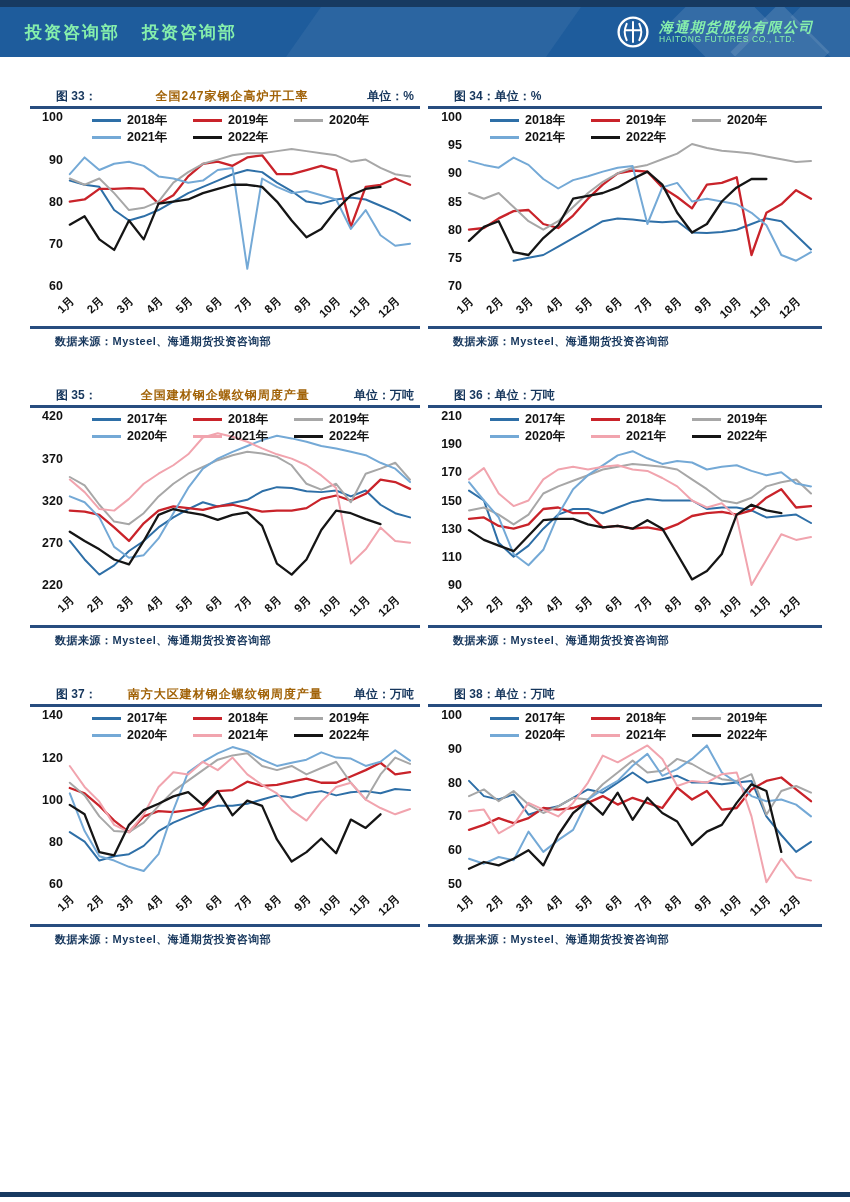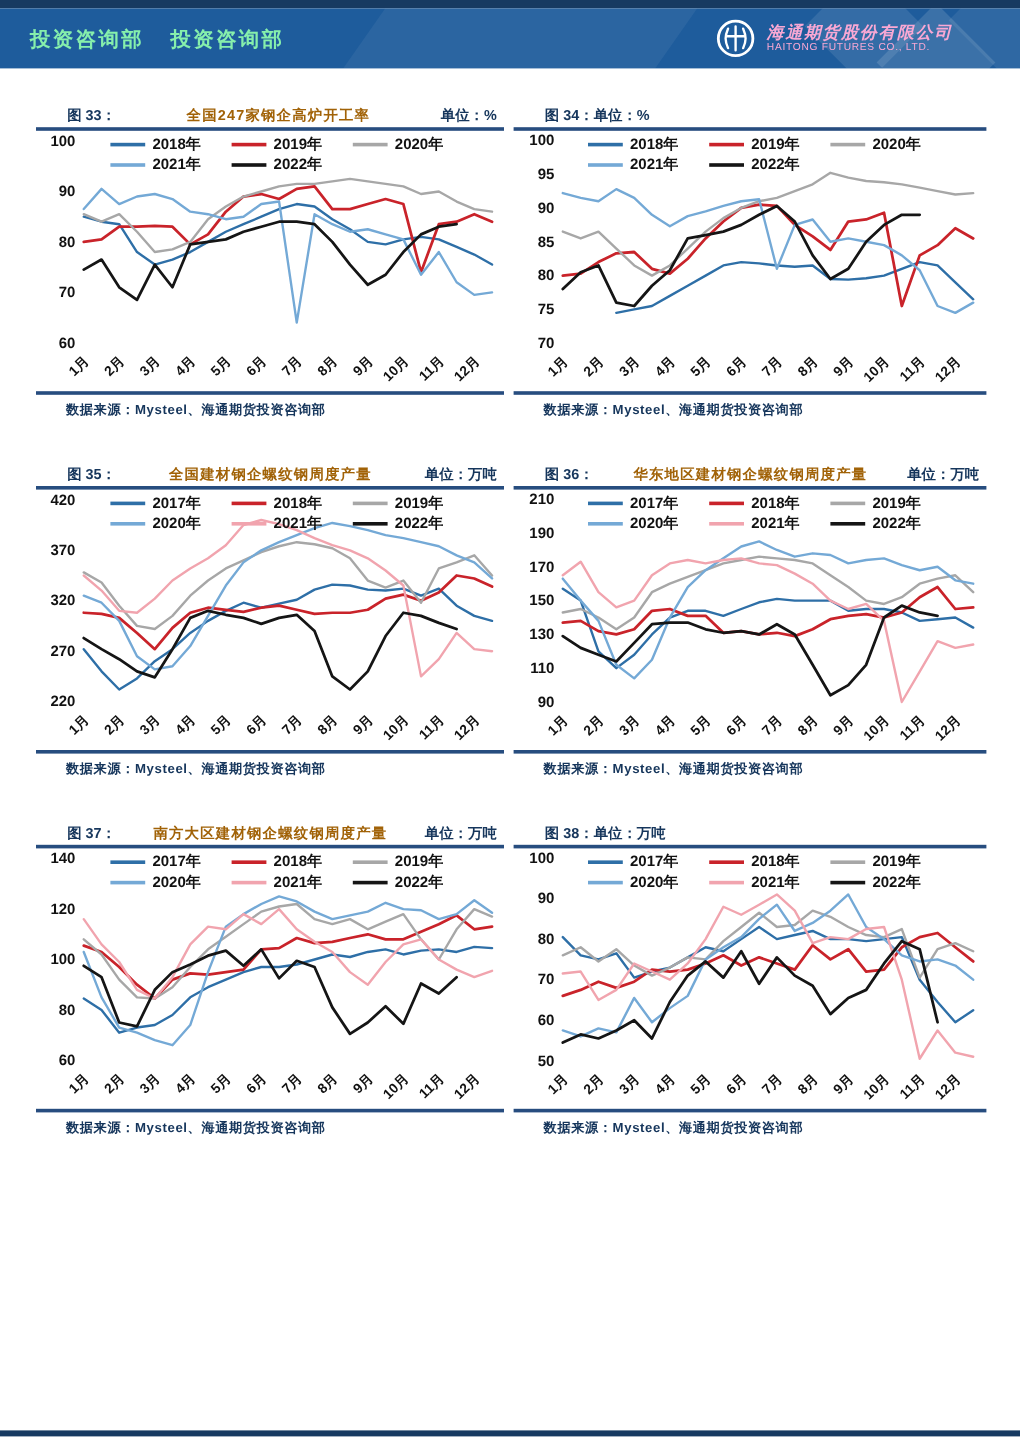--- a/index.html
+++ b/index.html
@@ -19,21 +19,21 @@
   .hdr-deco.d1{width:260px;height:140px;left:300px;top:-40px;transform:skewX(-35deg);}
   .hdr-deco.d2{width:70px;height:70px;right:95px;top:-20px;transform:rotate(45deg);background:rgba(255,255,255,0.10);}
   .hdr-deco.d3{width:70px;height:70px;right:35px;top:10px;transform:rotate(45deg);background:rgba(255,255,255,0.13);}
   .hdr-deco.d4{width:70px;height:70px;right:-25px;top:-25px;transform:rotate(45deg);background:rgba(255,255,255,0.08);}
   .hdr-left{
     position:absolute;left:25px;top:0;height:100%;display:flex;align-items:center;
     color:#86efac;font-size:17px;font-weight:bold;letter-spacing:2px;
   }
   .hdr-left .gap{display:inline-block;width:22px;}
   .hdr-right{
-    position:absolute;right:56px;top:0;height:100%;display:flex;align-items:center;color:#f9a8d4;
+    position:absolute;right:36px;top:0;height:100%;display:flex;align-items:center;color:#86efac;
   }
   .logo-mark{width:36px;height:36px;margin-right:8px;flex:0 0 auto;}
   .company{display:flex;flex-direction:column;line-height:1.15;}
   .company .cn{font-size:14px;font-weight:bold;letter-spacing:1.5px;font-style:italic;}
   .company .en{font-size:8.5px;letter-spacing:0.6px;}
   
   .content{
     position:absolute;top:88px;left:30px;width:792px;
     display:grid;grid-template-columns:390px 394px;column-gap:8px;row-gap:38px;
   }
@@ -283,21 +283,20 @@
             <path d="M40.0 123.8 L54.9 133.1 L69.7 141.5 L84.6 151.7 L99.5 156.7 L114.3 133.1 L129.2 106.9 L144.1 101.0 L159.0 104.3 L173.8 106.9 L188.7 111.9 L203.6 106.9 L218.4 104.3 L233.3 117.9 L248.2 155.9 L263.0 166.9 L277.9 151.7 L292.8 122.1 L307.7 102.6 L322.5 105.2 L337.4 111.1 L352.3 116.2" fill="none" stroke="#151515" stroke-width="2.3" stroke-linejoin="round" stroke-linecap="round"></path>
           </svg>
       </div>
       <div class="rule"></div>
       <div class="csource">数据来源：Mysteel、海通期货投资咨询部</div>
     </section>
 
     <section class="chart">
       <div class="chead">
         <span class="fig">图 36：</span>
-        <span class="ctitle">华东地区建材钢企螺纹钢周度产量</span>
         <span class="cunit">单位：万吨</span>
       </div>
       <div class="rule"></div>
       <div class="plot">
         <div class="legend">
             <div class="lg-item">
               <span class="lg-swatch" style="background: rgb(46, 111, 167);"></span>
               <span class="lg-label">2017年</span>
             </div>
             <div class="lg-item">

